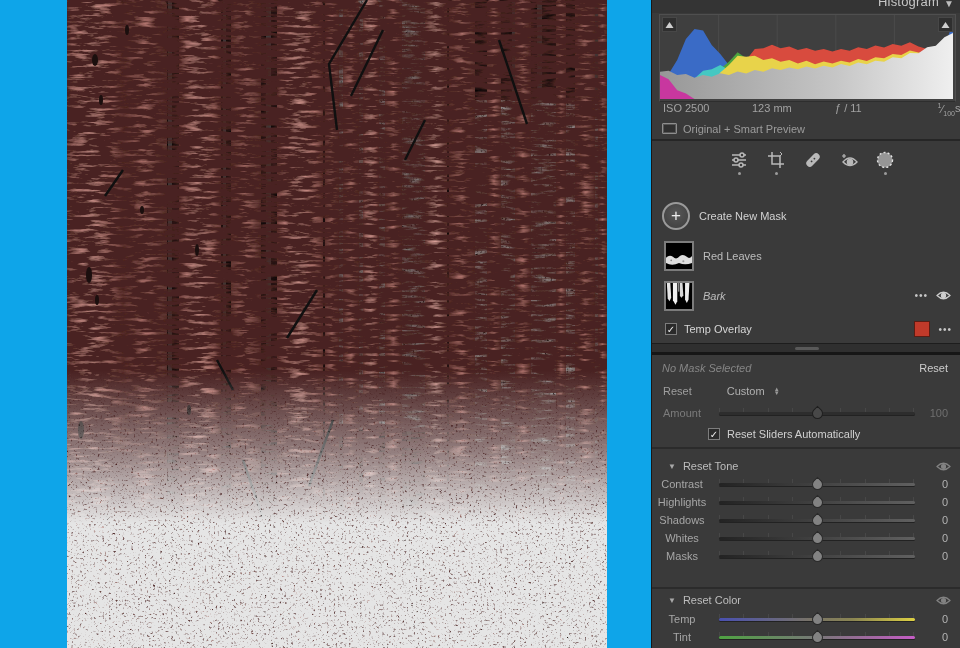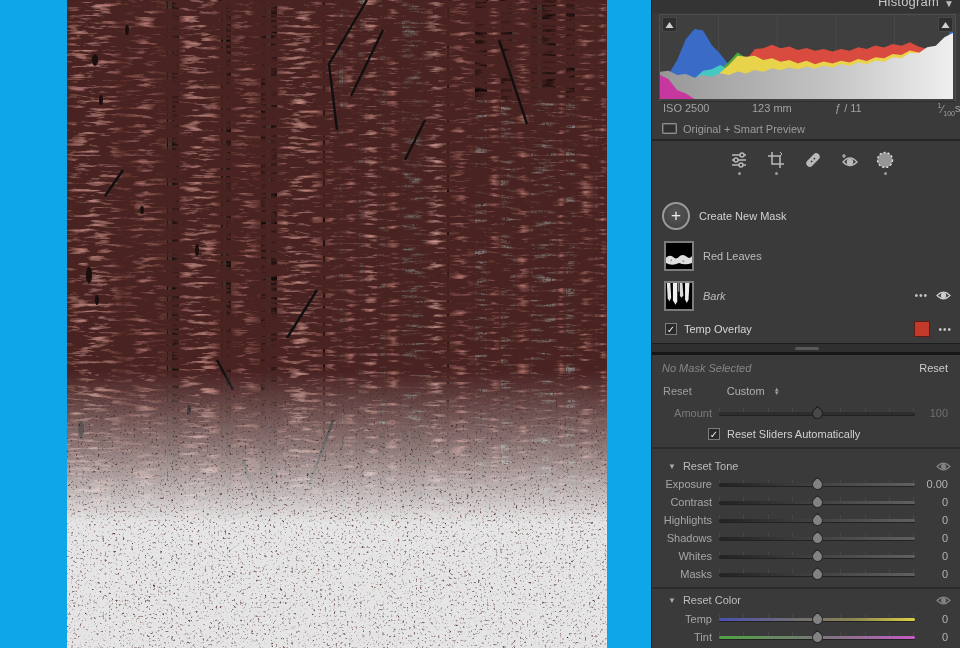--- a/index.html
+++ b/index.html
@@ -60,21 +60,21 @@
   #panel-div .pill{position:absolute;left:50%;margin-left:-12px;top:3px;width:24px;height:3px;border-radius:2px;background:#595959;}
   #blackline{top:352px;height:3px;background:#161616;}
   #nomask-row{top:358px;height:20px;display:flex;align-items:center;}
   #nomask-row .dim{margin-left:10px;color:#868686;font-style:italic;}
   #nomask-row .reset{margin-right:13px;color:#cdcdcd;}
   #custom-row{top:381px;height:20px;display:flex;align-items:center;color:#9e9e9e;}
   #custom-row .r{margin-left:11px;}
   #custom-row .c{margin-left:35px;color:#b0b0b0;}
   #custom-row .arr{margin-left:9px;display:flex;flex-direction:column;line-height:4px;font-size:6px;color:#9a9a9a;}
   .srow{display:flex;align-items:center;height:18px;}
-  .slabel{width:60px;text-align:right;padding-right:7px;color:#a6a6a6;flex:none;}
+  .slabel{width:60px;text-align:center;padding-right:7px;color:#a6a6a6;flex:none;}
   .strack{position:relative;width:196px;height:12px;flex:none;}
   .ticks{position:absolute;left:0;right:0;top:1px;height:4px;
     background:repeating-linear-gradient(90deg,#525252 0 1px,transparent 1px 24.3px);opacity:.55;}
   .tline{position:absolute;left:0;right:0;top:5px;height:3px;border-radius:2px;
     background:linear-gradient(90deg,#232323,#606060);box-shadow:0 1px 0 rgba(0,0,0,.4);}
   .knob{position:absolute;top:1px;left:50%;width:9px;height:9px;margin-left:-5px;background:#828282;
     border:1px solid #2a2a2a;border-radius:0 50% 50% 50%;transform:rotate(45deg);}
   .sval{flex:1;text-align:right;padding-right:13px;color:#b3b3b3;}
   #amount-row{top:404px;}
   #amount-row .slabel{color:#7b7b7b;}
@@ -388,29 +388,20 @@
     <div id="tone-header" class="abs sec-header">
       <span class="tri">▼</span>
       <span>Reset Tone</span>
       <svg class="eye" width="15" height="11" fill="none" stroke="#9a9a9a" stroke-width="1.2">
         <path d="M1,5.5 Q7.5,-1 14,5.5 Q7.5,12 1,5.5 Z"></path>
           <circle cx="7.5" cy="5.5" r="2" fill="#9a9a9a"></circle>
       </svg>
     </div>
     <div id="tone-rows" class="abs">
         <div class="srow">
-          <span class="slabel">Exposure</span>
-          <span class="strack">
-            <span class="ticks"></span>
-            <span class="tline"></span>
-            <span class="knob"></span>
-          </span>
-          <span class="sval">0.00</span>
-        </div>
-        <div class="srow">
           <span class="slabel">Contrast</span>
           <span class="strack">
             <span class="ticks"></span>
             <span class="tline"></span>
             <span class="knob"></span>
           </span>
           <span class="sval">0</span>
         </div>
         <div class="srow">
           <span class="slabel">Highlights</span>

